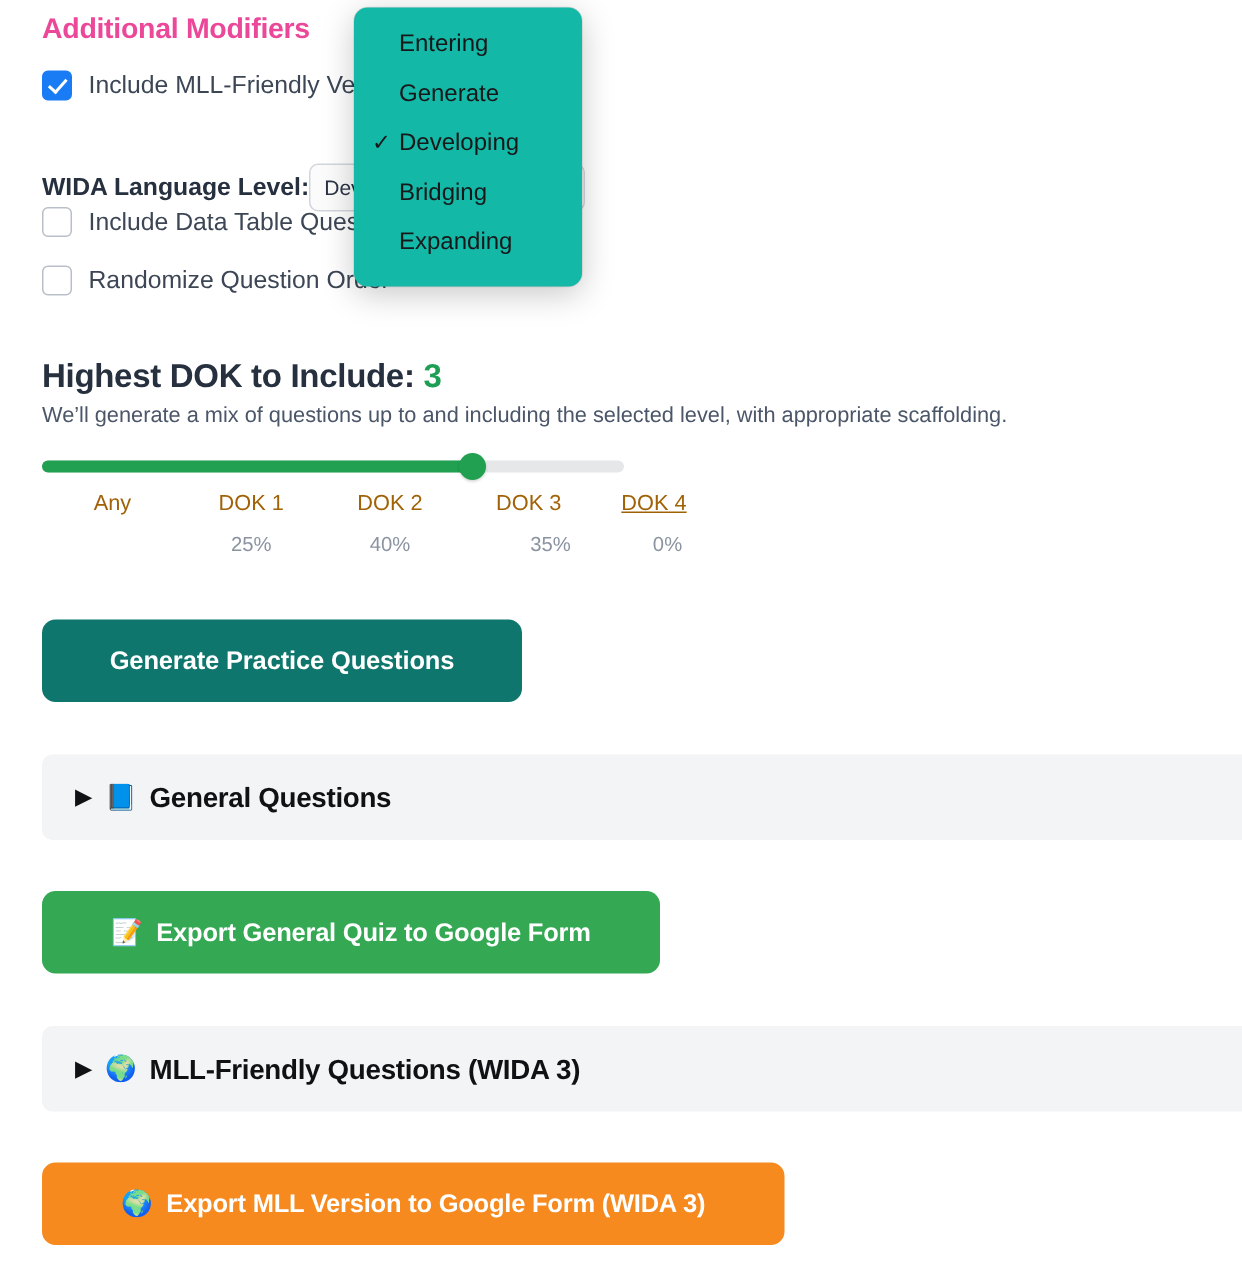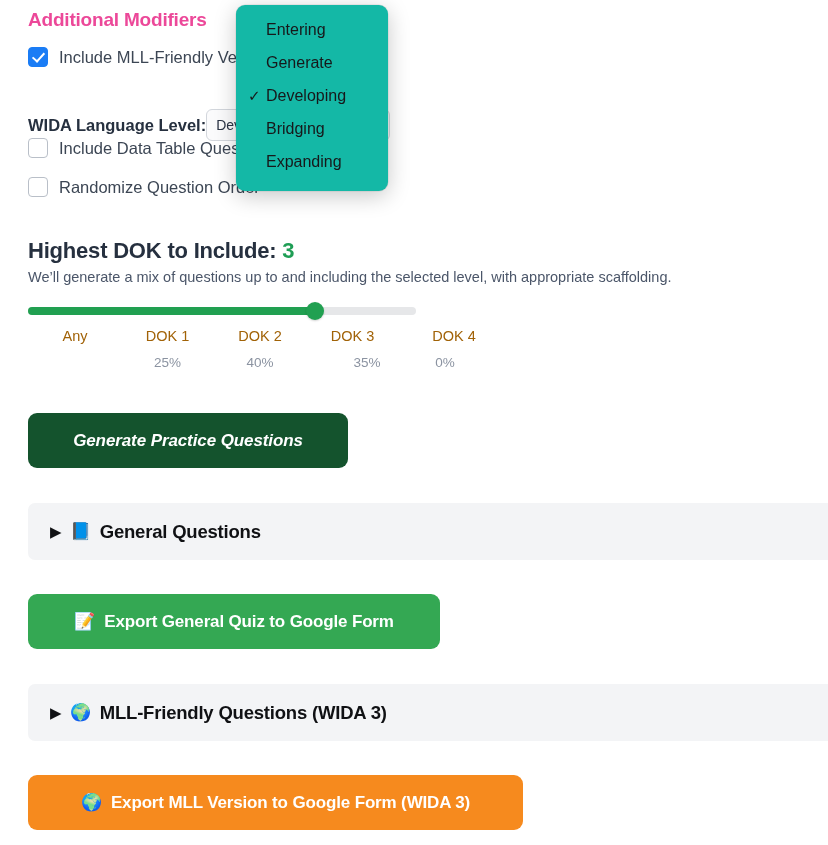--- a/index.html
+++ b/index.html
@@ -372,30 +372,30 @@
     <div class="slider-track" style="background: rgb(230, 231, 233);"></div>
     <div class="slider-fill" style="width: 286.5px; background: rgb(33, 160, 81);"></div>
     <div class="slider-thumb" style="left: 277.5px; background: rgb(33, 160, 81);"></div>
   </div>
 
   <div class="tick-row">
       <span class="tick-label" style="left: 47px;">Any</span>
       <span class="tick-label" style="left: 139.5px;">DOK 1</span>
       <span class="tick-label" style="left: 232px;">DOK 2</span>
       <span class="tick-label" style="left: 324.5px;">DOK 3</span>
-      <span class="tick-label" style="left: 426px;">DOK 4</span>
+      <span class="tick-label" style="left: 408px; text-decoration: underline;">DOK 4</span>
     </div>
   <div class="pct-row">
       <span class="pct-label" style="left: 139.5px;">25%</span>
       <span class="pct-label" style="left: 232px;">40%</span>
       <span class="pct-label" style="left: 339px;">35%</span>
       <span class="pct-label" style="left: 417px;">0%</span>
     </div>
 
-  <button class="btn-generate" style="background: #14532d; font-style: italic;">Generate Practice Questions</button>
+  <button class="btn-generate" style="background: #0f766e;">Generate Practice Questions</button>
 
   <div class="collapse-panel p1">
     <span class="tri">▶</span>
     <span class="sec-emoji">📘</span>
     <span class="sec-title">General Questions</span>
   </div>
 
   <button class="btn-export btn-export-general" style="background: rgb(52, 168, 83);">
     <span class="bemoji">📝</span>
     <span>Export General Quiz to Google Form</span>

